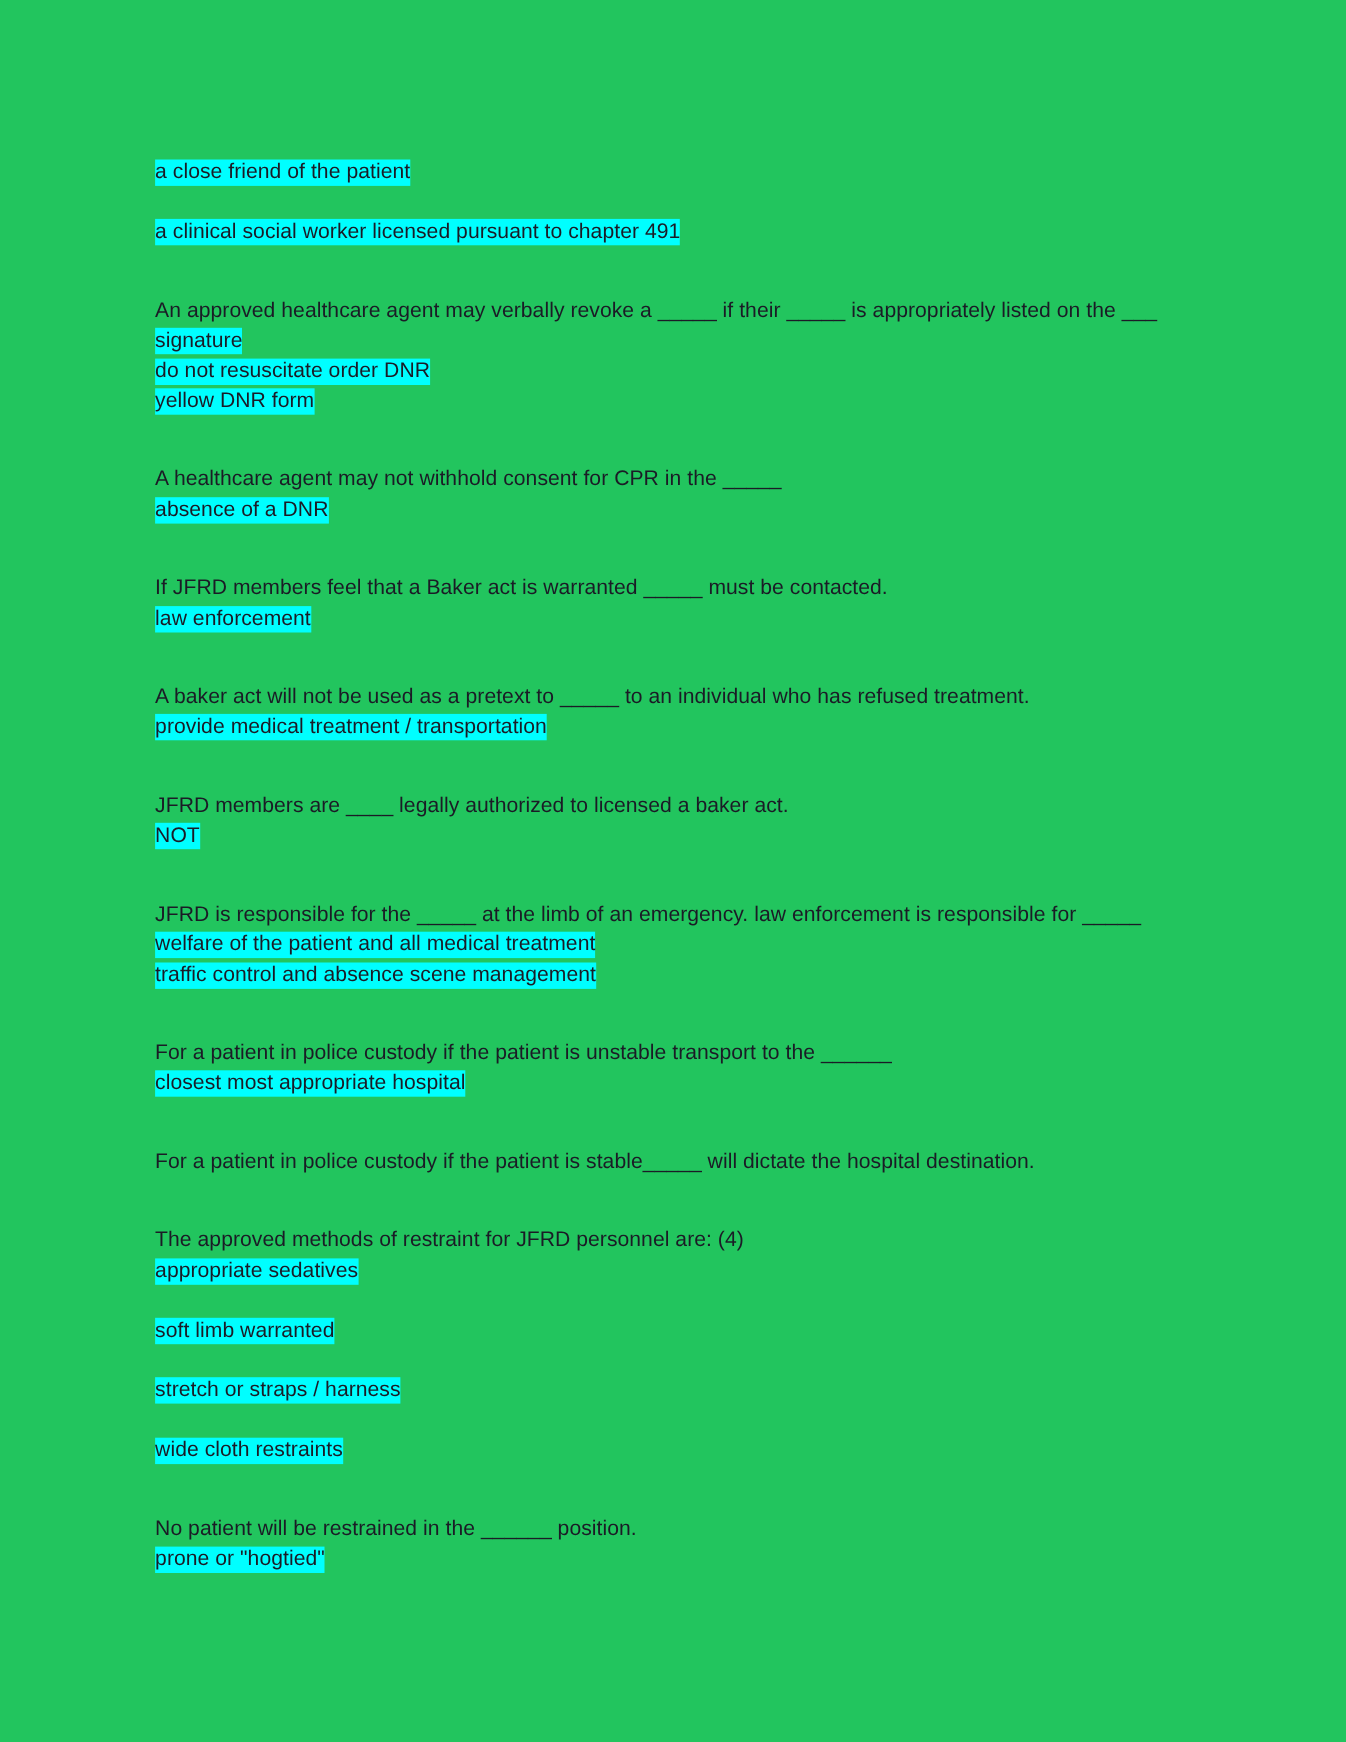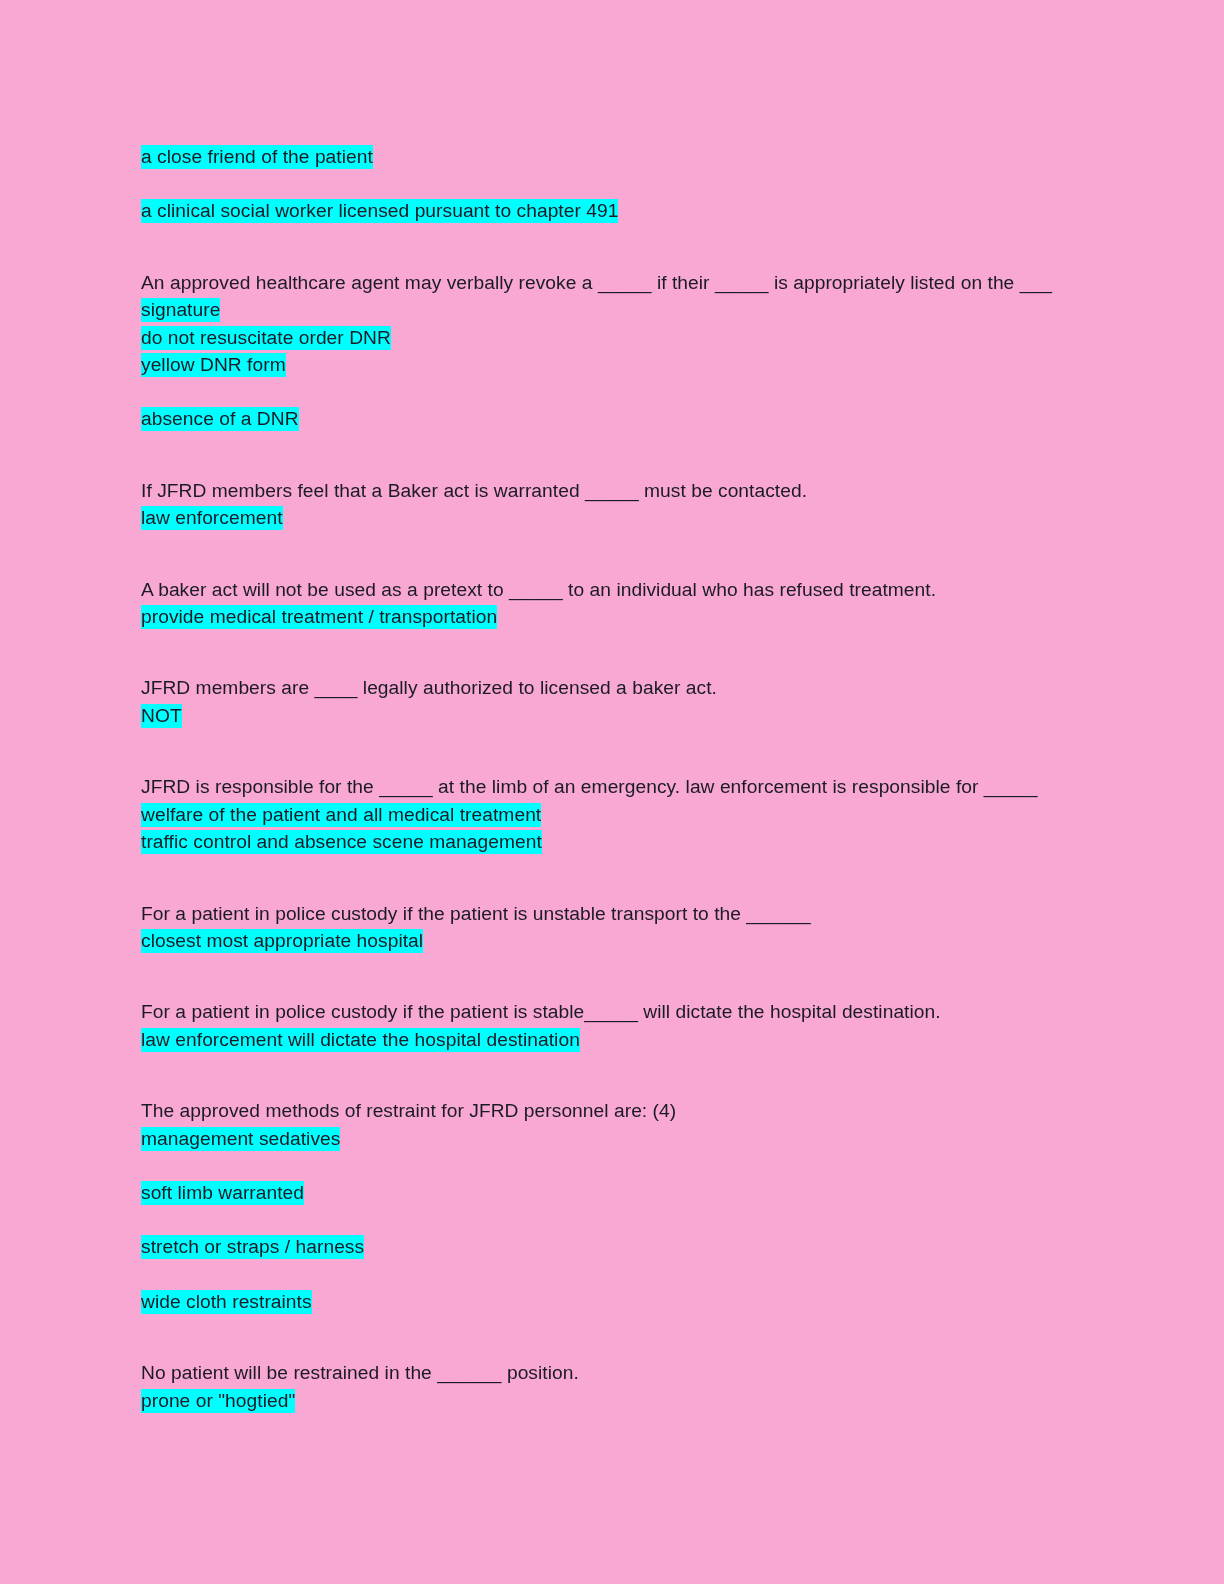--- a/index.html
+++ b/index.html
@@ -12,21 +12,21 @@
     height: 1584px;
     background: #ffffff;
     font-family: "Liberation Sans", sans-serif;
     -webkit-font-smoothing: antialiased;
   }
 
   #page {
     position: relative;
     width: 1224px;
     height: 1584px;
-    background: #f9a8d4;
+    background: #22c55e;
     box-sizing: border-box;
     padding: 143px 0 0 141px;
     overflow: hidden;
   }
 
   #doc-body {
     width: 930px;
   }
 
   
@@ -76,20 +76,21 @@
       <div class="note-block answer-only">
         <div class="line answer"><span class="hl">a clinical social worker licensed pursuant to chapter 491</span></div>
       </div>
       <div class="note-block">
         <div class="line prompt">An approved healthcare agent may verbally revoke a _____ if their _____ is appropriately listed on the ___</div>
         <div class="line answer"><span class="hl">signature</span></div>
         <div class="line answer"><span class="hl">do not resuscitate order DNR</span></div>
         <div class="line answer"><span class="hl">yellow DNR form</span></div>
       </div>
       <div class="note-block">
+        <div class="line prompt">A healthcare agent may not withhold consent for CPR in the _____</div>
         <div class="line answer"><span class="hl">absence of a DNR</span></div>
       </div>
       <div class="note-block">
         <div class="line prompt">If JFRD members feel that a Baker act is warranted _____ must be contacted.</div>
         <div class="line answer"><span class="hl">law enforcement</span></div>
       </div>
       <div class="note-block">
         <div class="line prompt">A baker act will not be used as a pretext to _____ to an individual who has refused treatment.</div>
         <div class="line answer"><span class="hl">provide medical treatment / transportation</span></div>
       </div>
@@ -101,25 +102,24 @@
         <div class="line prompt">JFRD is responsible for the _____ at the limb of an emergency. law enforcement is responsible for _____</div>
         <div class="line answer"><span class="hl">welfare of the patient and all medical treatment</span></div>
         <div class="line answer"><span class="hl">traffic control and absence scene management</span></div>
       </div>
       <div class="note-block">
         <div class="line prompt">For a patient in police custody if the patient is unstable transport to the ______</div>
         <div class="line answer"><span class="hl">closest most appropriate hospital</span></div>
       </div>
       <div class="note-block">
         <div class="line prompt">For a patient in police custody if the patient is stable_____ will dictate the hospital destination.</div>
-        <div class="line answer"><span class="hl">law enforcement will dictate the hospital destination</span></div>
       </div>
       <div class="note-block">
         <div class="line prompt">The approved methods of restraint for JFRD personnel are: (4)</div>
-        <div class="line answer"><span class="hl">management sedatives</span></div>
+        <div class="line answer"><span class="hl">appropriate sedatives</span></div>
       </div>
       <div class="note-block answer-only">
         <div class="line answer"><span class="hl">soft limb warranted</span></div>
       </div>
       <div class="note-block answer-only">
         <div class="line answer"><span class="hl">stretch or straps / harness</span></div>
       </div>
       <div class="note-block answer-only">
         <div class="line answer"><span class="hl">wide cloth restraints</span></div>
       </div>

